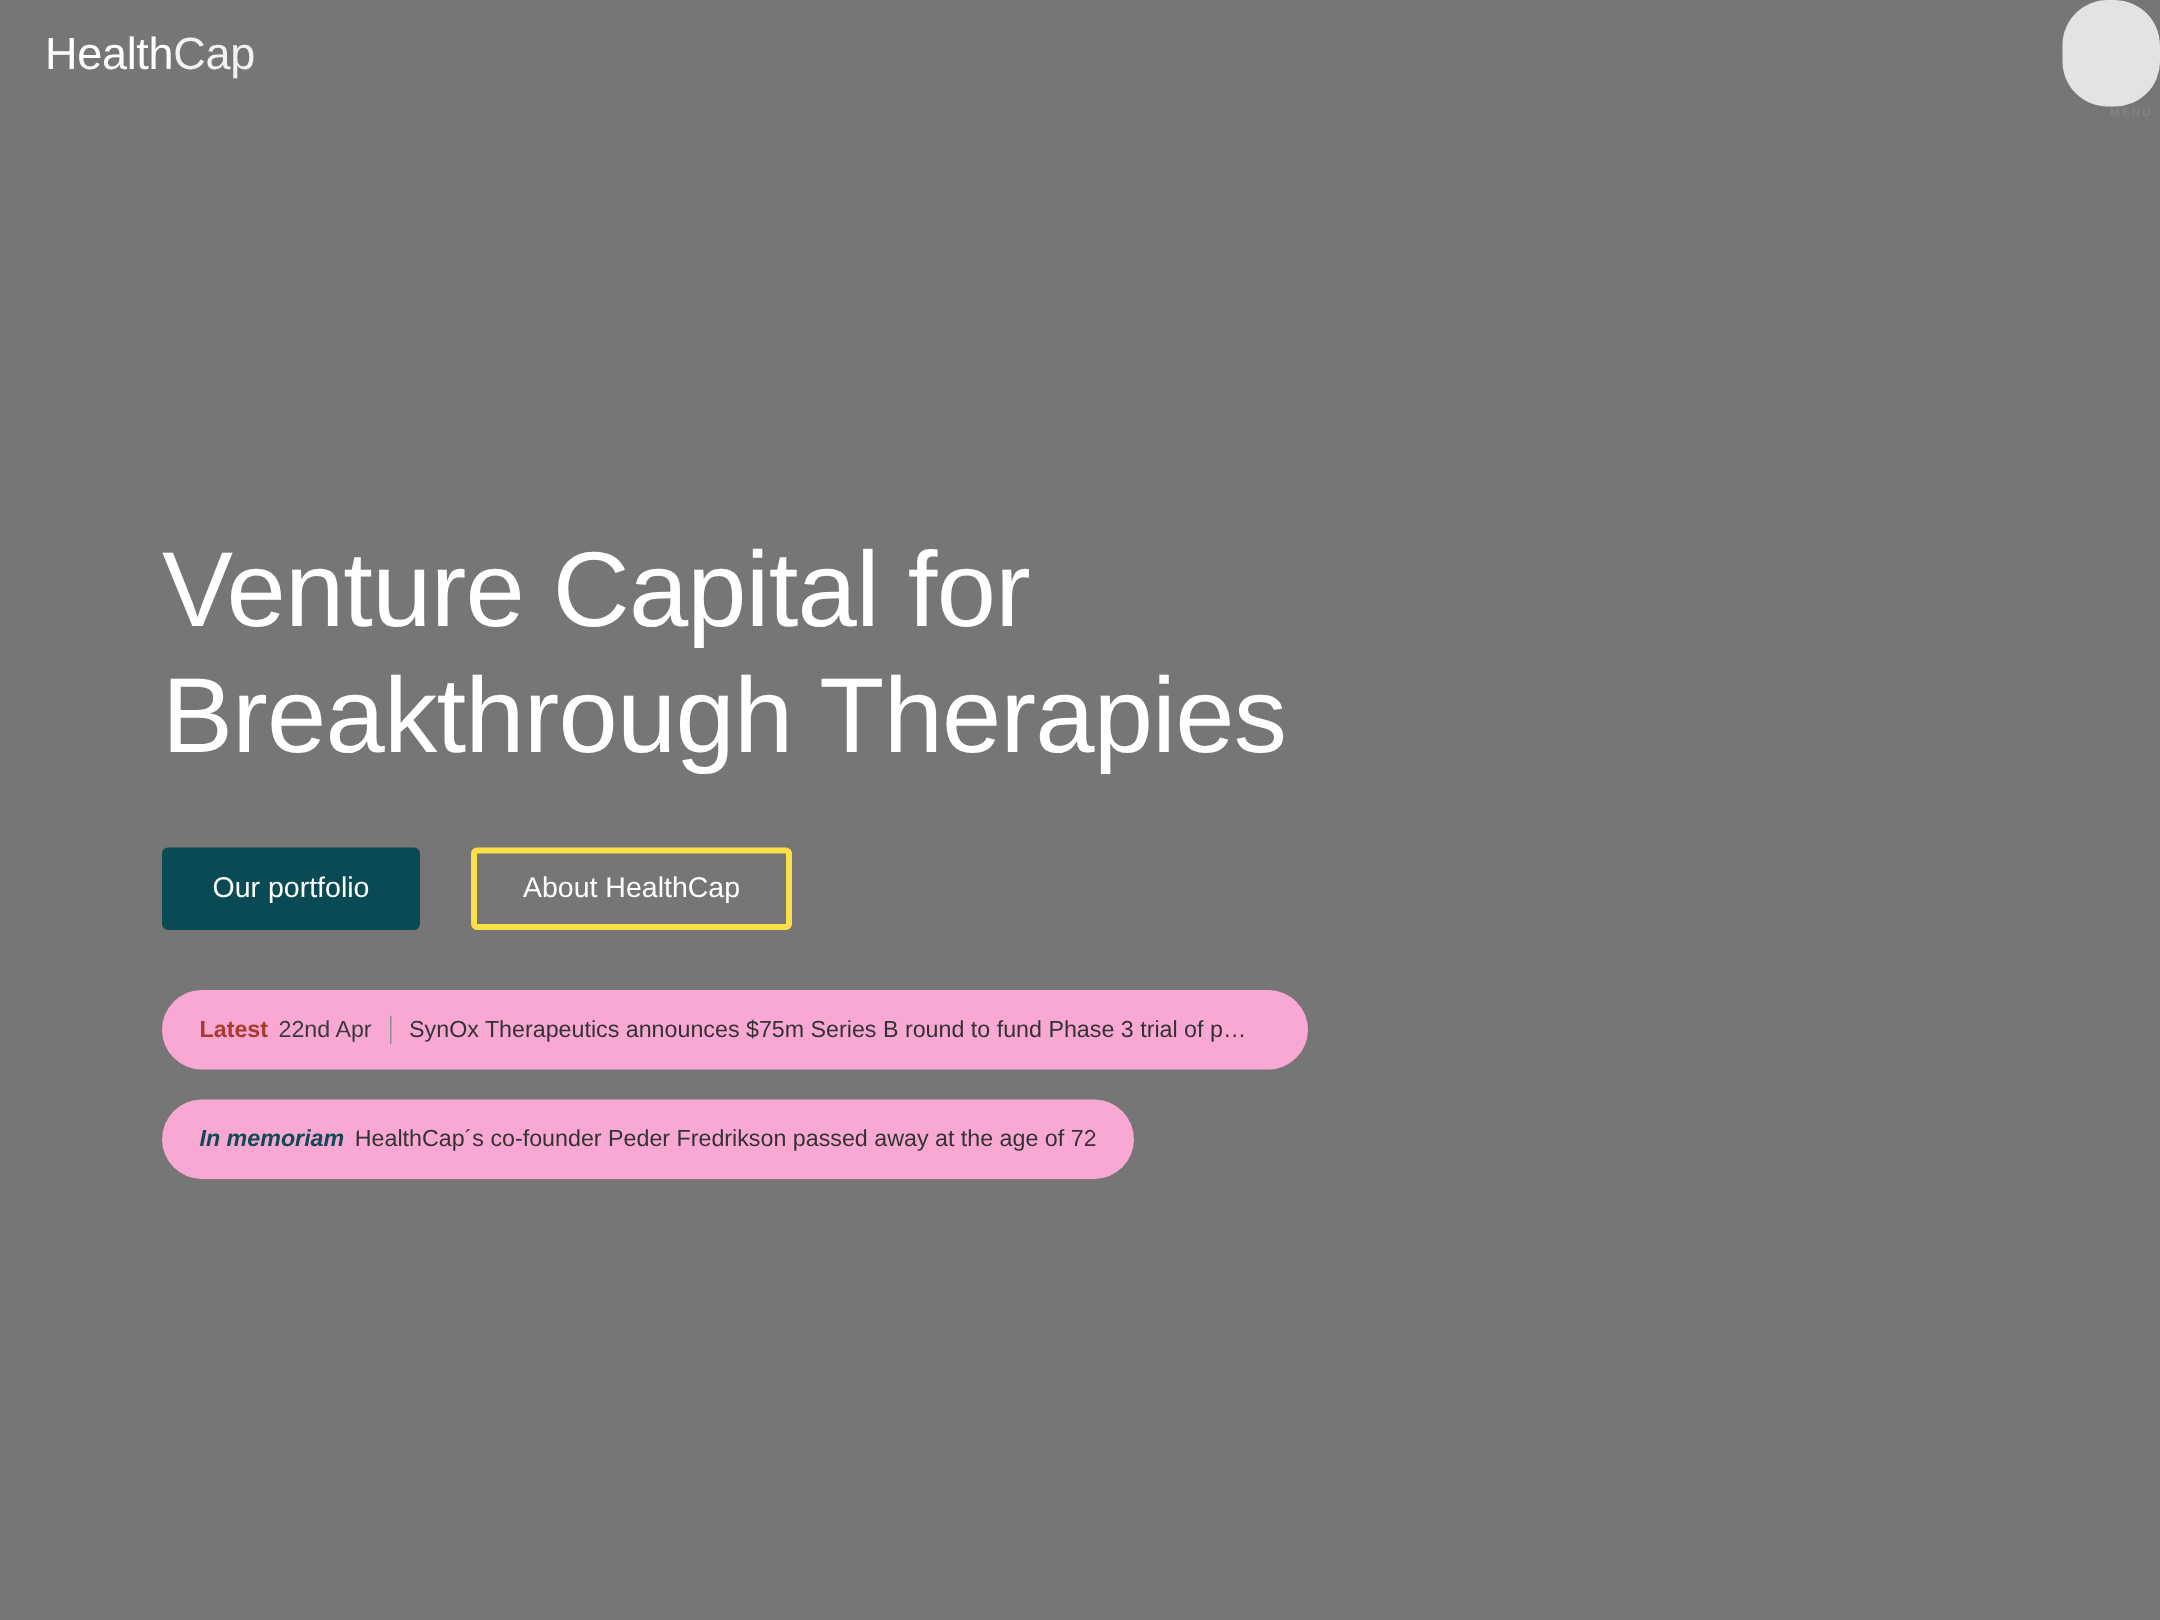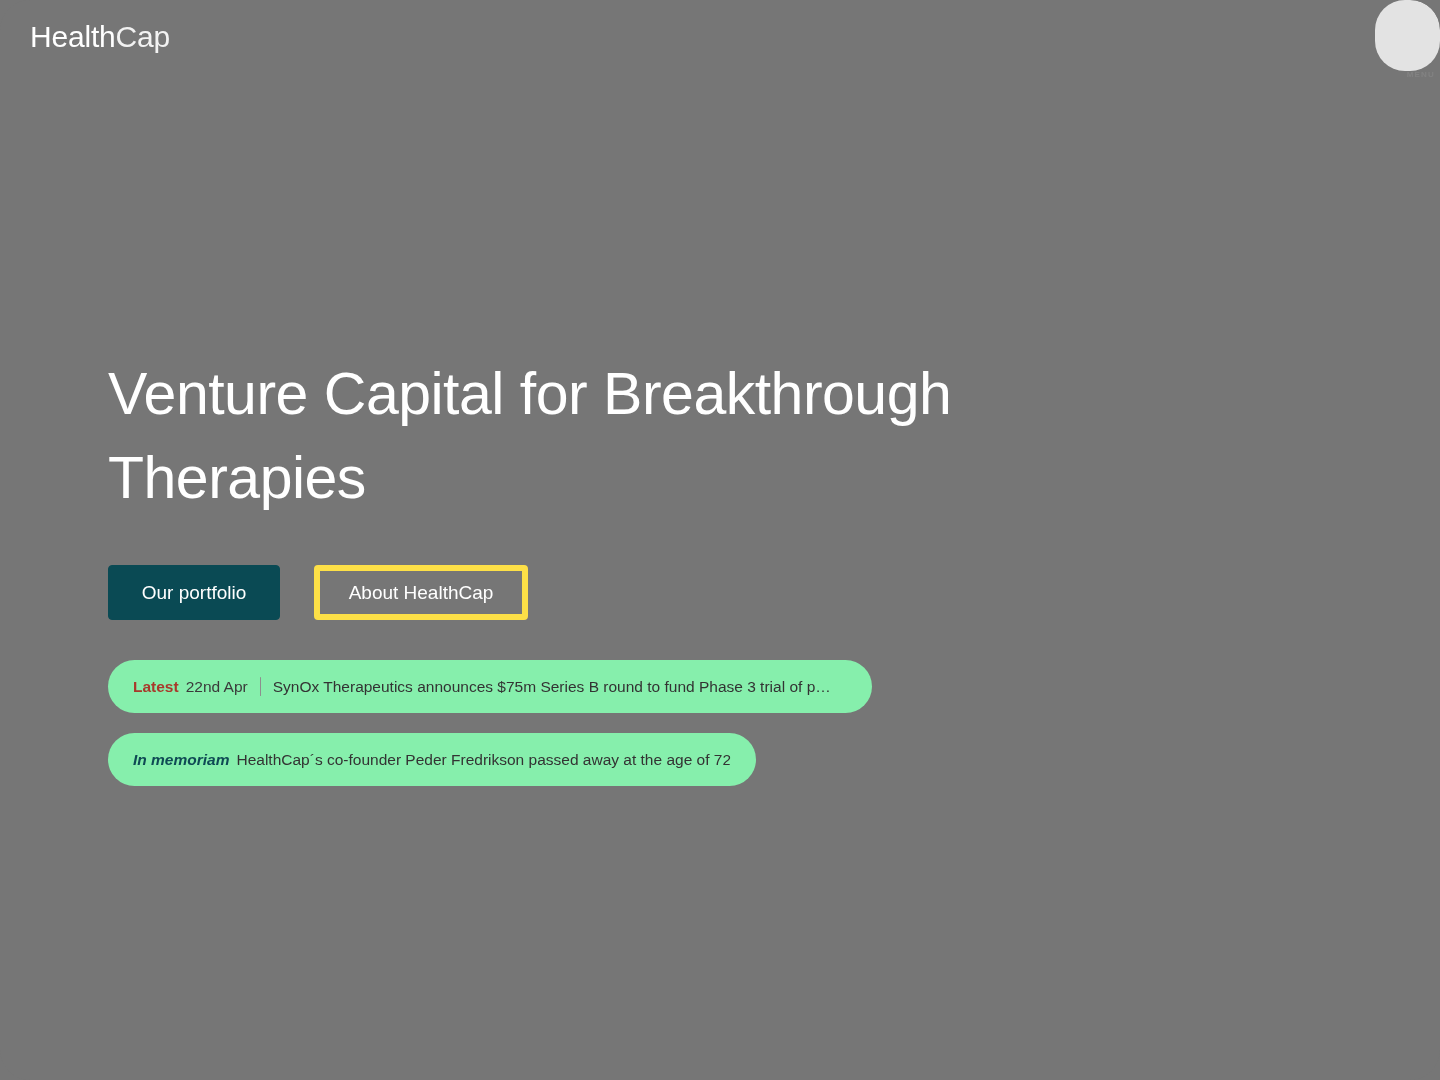--- a/index.html
+++ b/index.html
@@ -80,21 +80,21 @@
 
   
   .hero {
     position: absolute;
     left: 108px;
     top: 352px;
     width: 1000px;
   }
 
   .hero-title {
-    font-size: 59px;
+    font-size: 71px;
     line-height: 84px;
     font-weight: 300;
     color: #ffffff;
     letter-spacing: -0.5px;
     max-width: 880px;
   }
 
   
   .cta-row {
     position: absolute;
@@ -123,41 +123,41 @@
   .btn-primary {
     background: #0a4a54;
     color: #ffffff;
     border: 1px solid #0a4a54;
     min-width: 172px;
   }
 
   .btn-outline {
     background: transparent;
     color: #ffffff;
-    border: 6px solid #fde047;
+    border: 4px solid #fde047;
     min-width: 214px;
   }
 
   
   .news-stack {
     position: absolute;
     left: 108px;
     top: 660px;
     display: flex;
     flex-direction: column;
     gap: 20px;
     align-items: flex-start;
   }
 
   .news-pill {
     display: flex;
     align-items: center;
     height: 53px;
     padding: 0 25px;
-    background: #86efac;
+    background: #f9a8d4;
     border-radius: 27px;
     cursor: pointer;
     font-size: 15.5px;
     color: #333333;
     white-space: nowrap;
     overflow: hidden;
     max-width: 764px;
   }
 
   .pill-tag {

